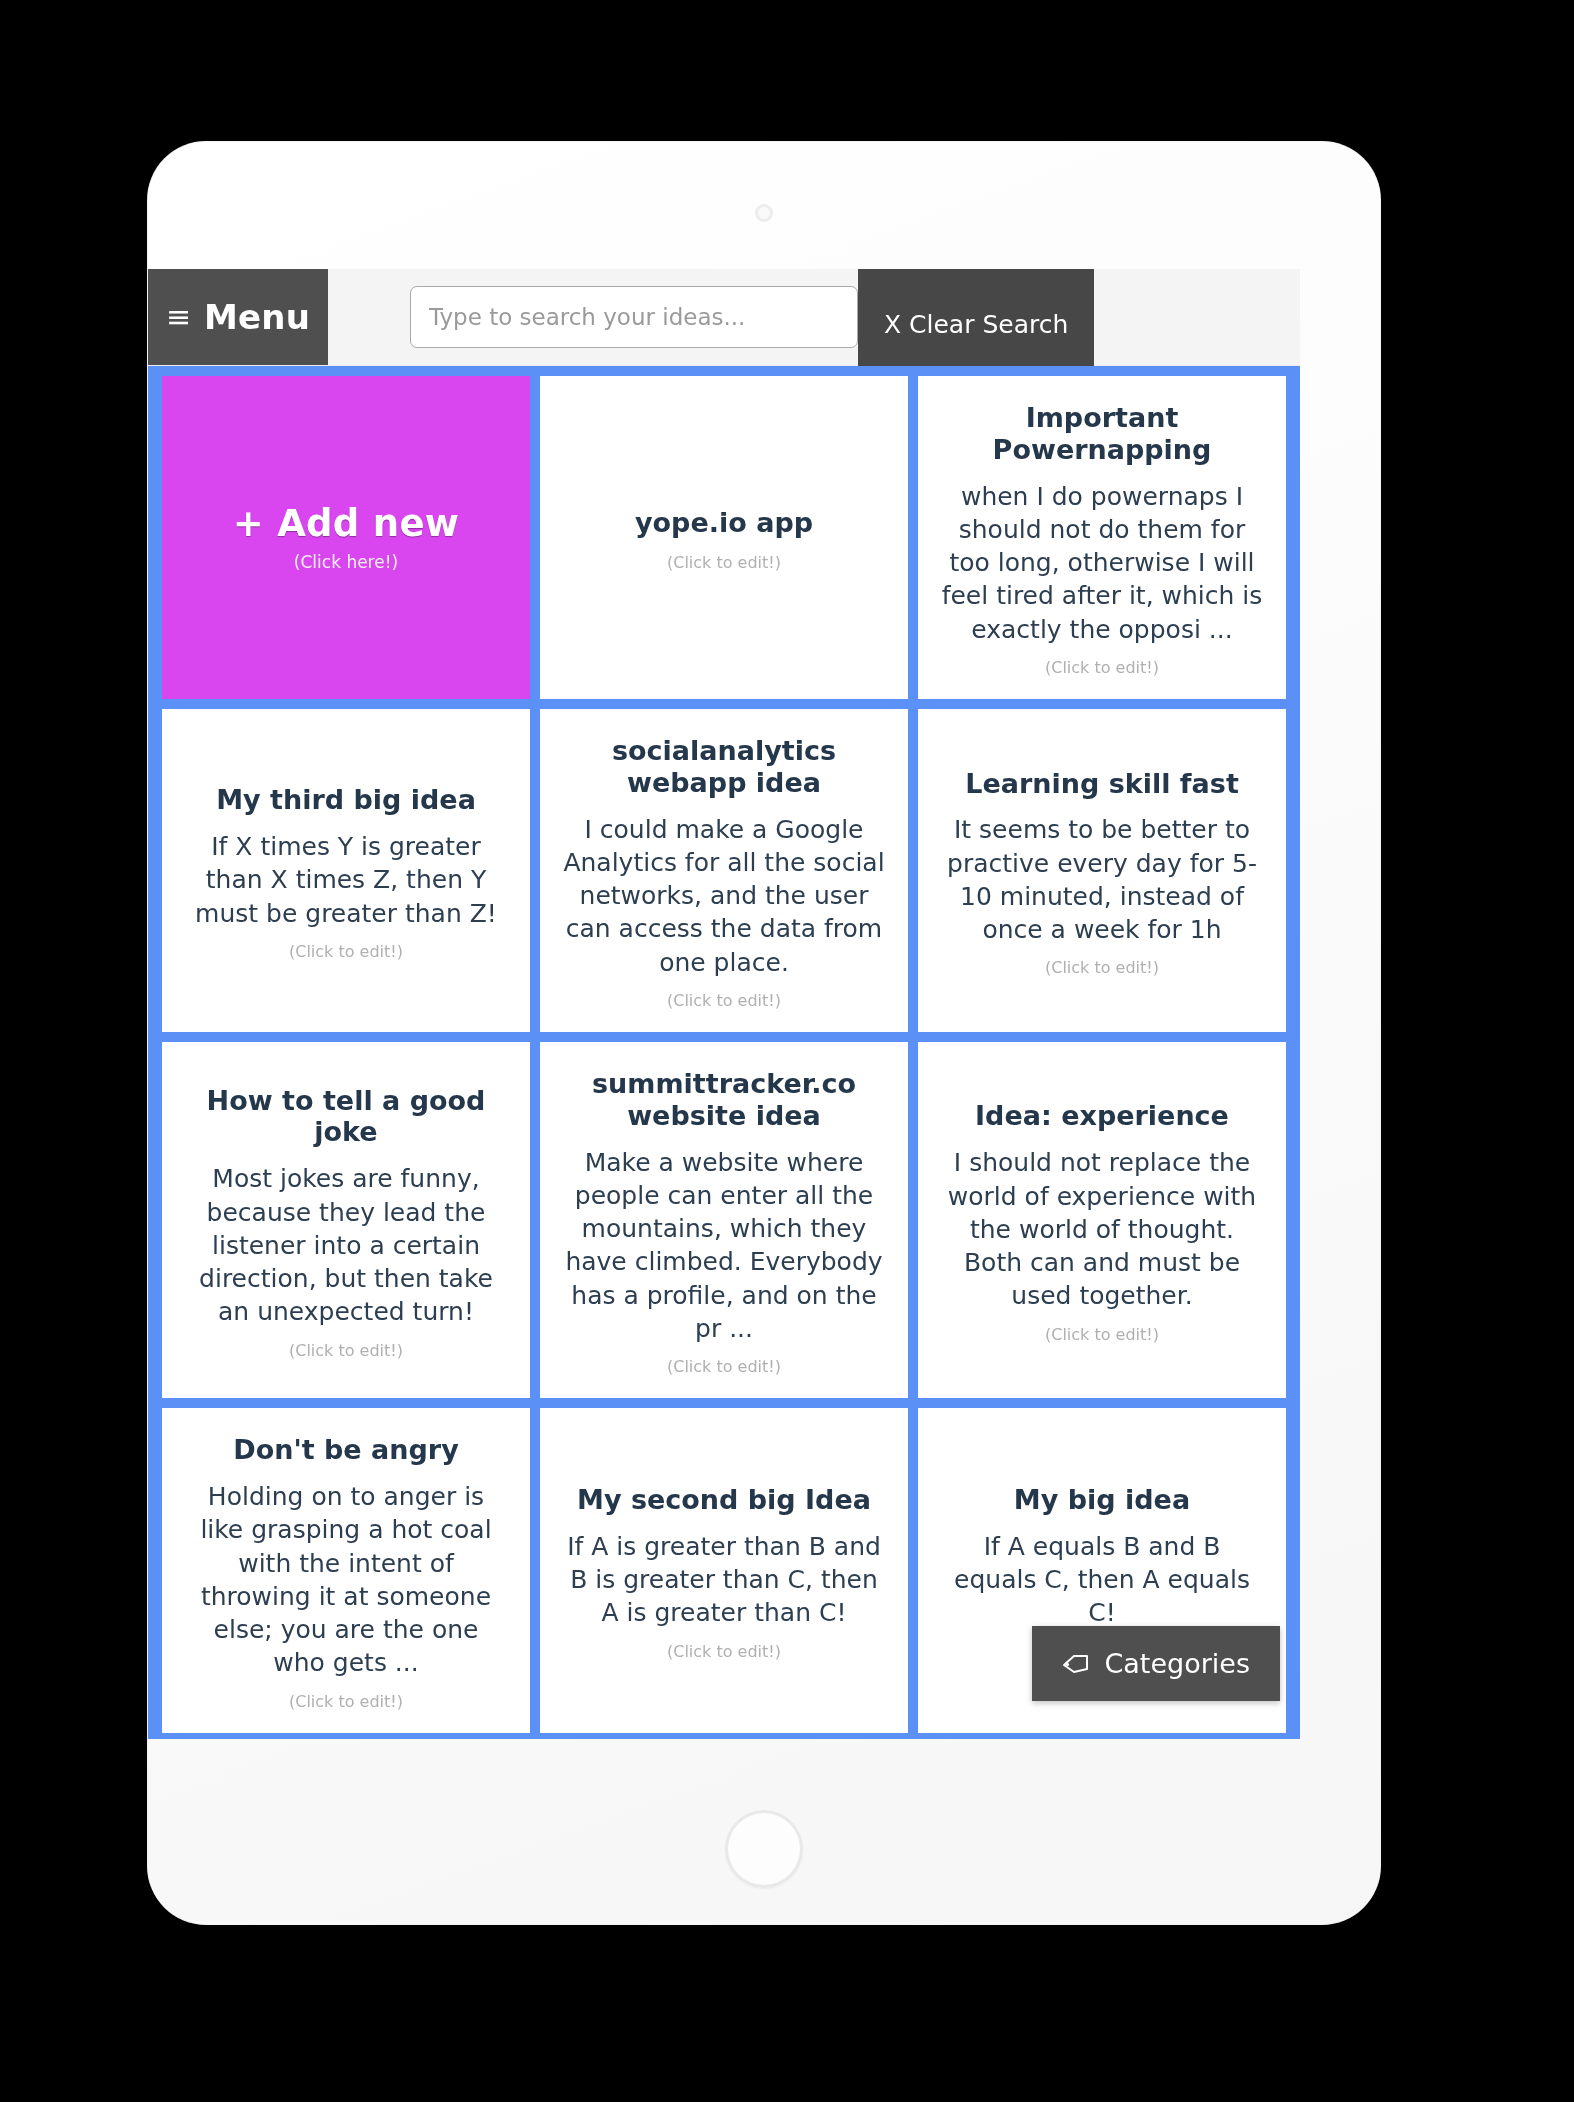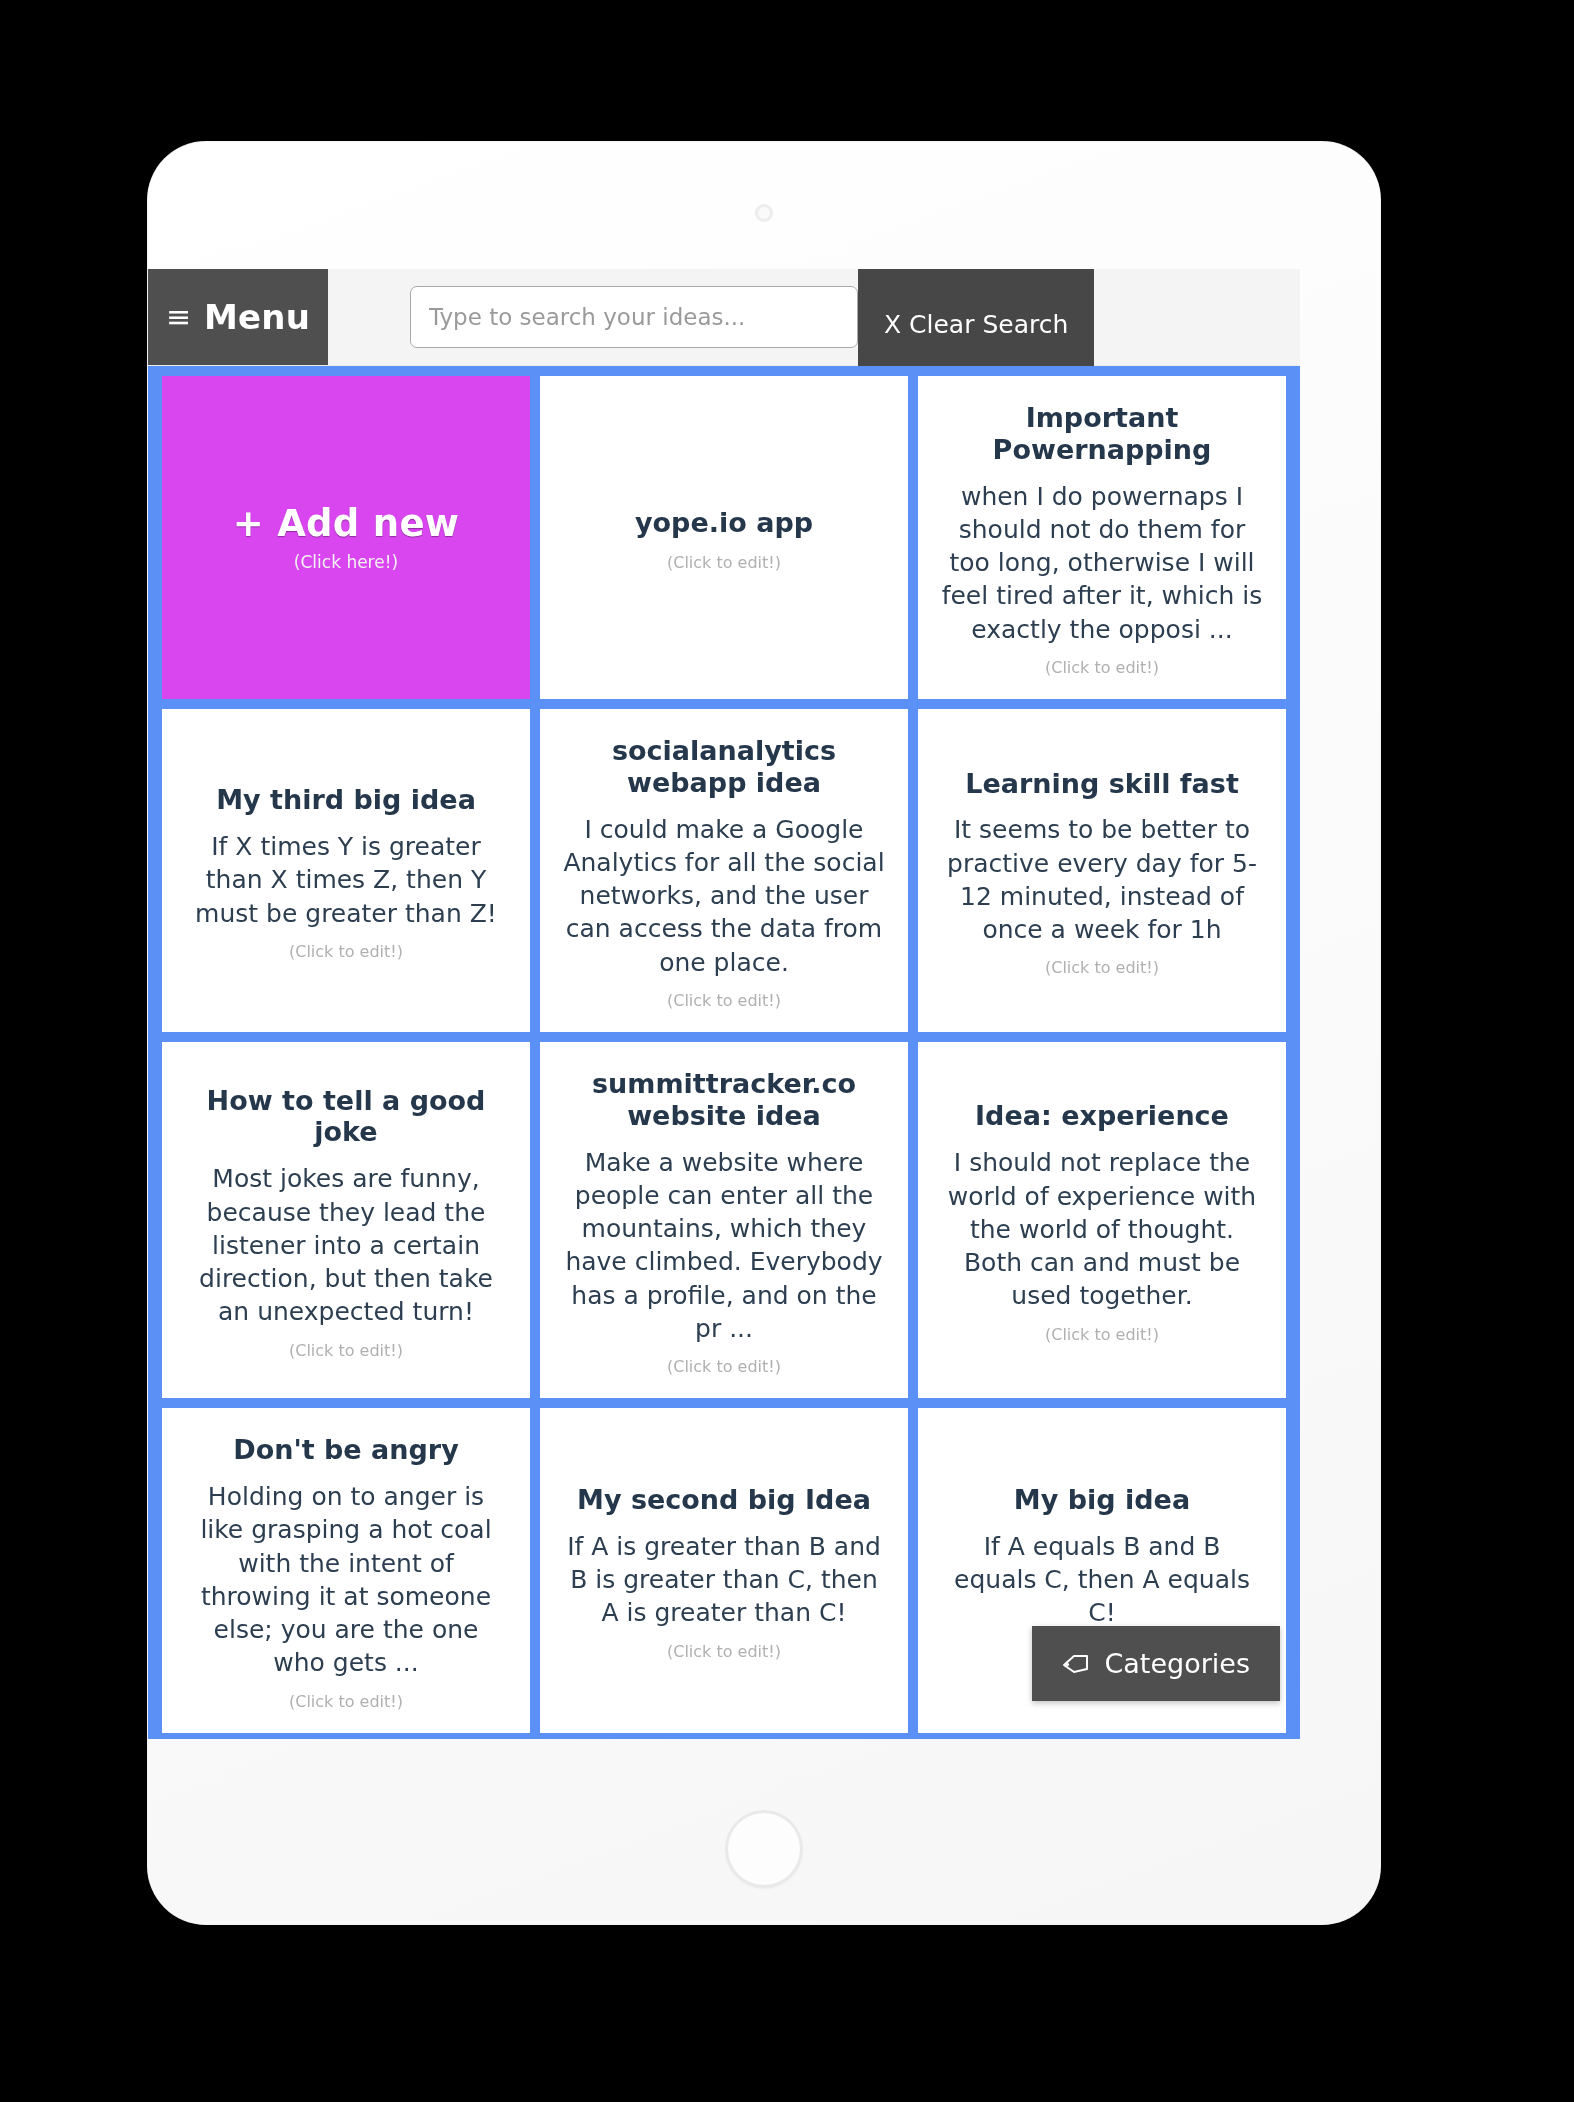--- a/index.html
+++ b/index.html
@@ -254,21 +254,21 @@
         </div>
 
         <div class="card">
           <div class="card-title">socialanalytics webapp idea</div>
           <div class="card-body">I could make a Google Analytics for all the social networks, and the user can access the data from one place.</div>
           <div class="card-hint">(Click to edit!)</div>
         </div>
 
         <div class="card">
           <div class="card-title">Learning skill fast</div>
-          <div class="card-body">It seems to be better to practive every day for 5-12 minuted, instead of once a week for 1h</div>
+          <div class="card-body">It seems to be better to practive every day for 5-10 minuted, instead of once a week for 1h</div>
           <div class="card-hint">(Click to edit!)</div>
         </div>
 
         <div class="card">
           <div class="card-title">How to tell a good joke</div>
           <div class="card-body">Most jokes are funny, because they lead the listener into a certain direction, but then take an unexpected turn!</div>
           <div class="card-hint">(Click to edit!)</div>
         </div>
 
         <div class="card">

